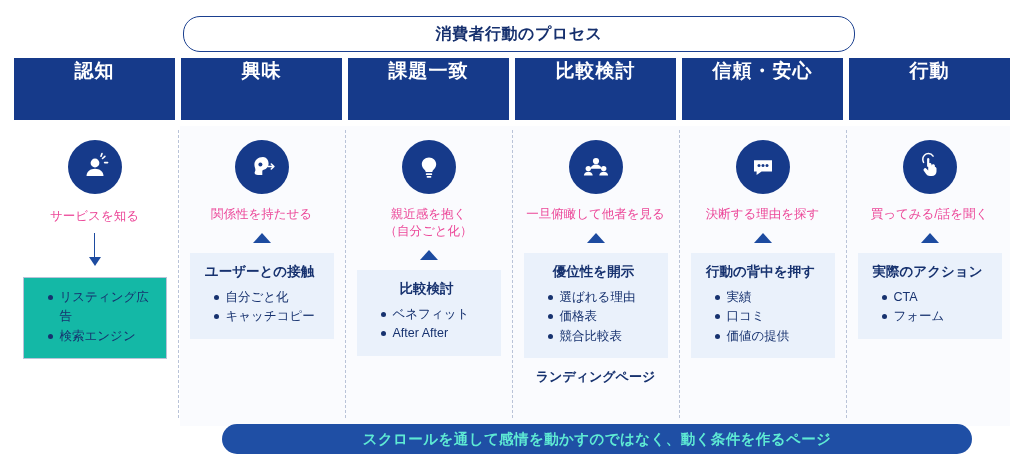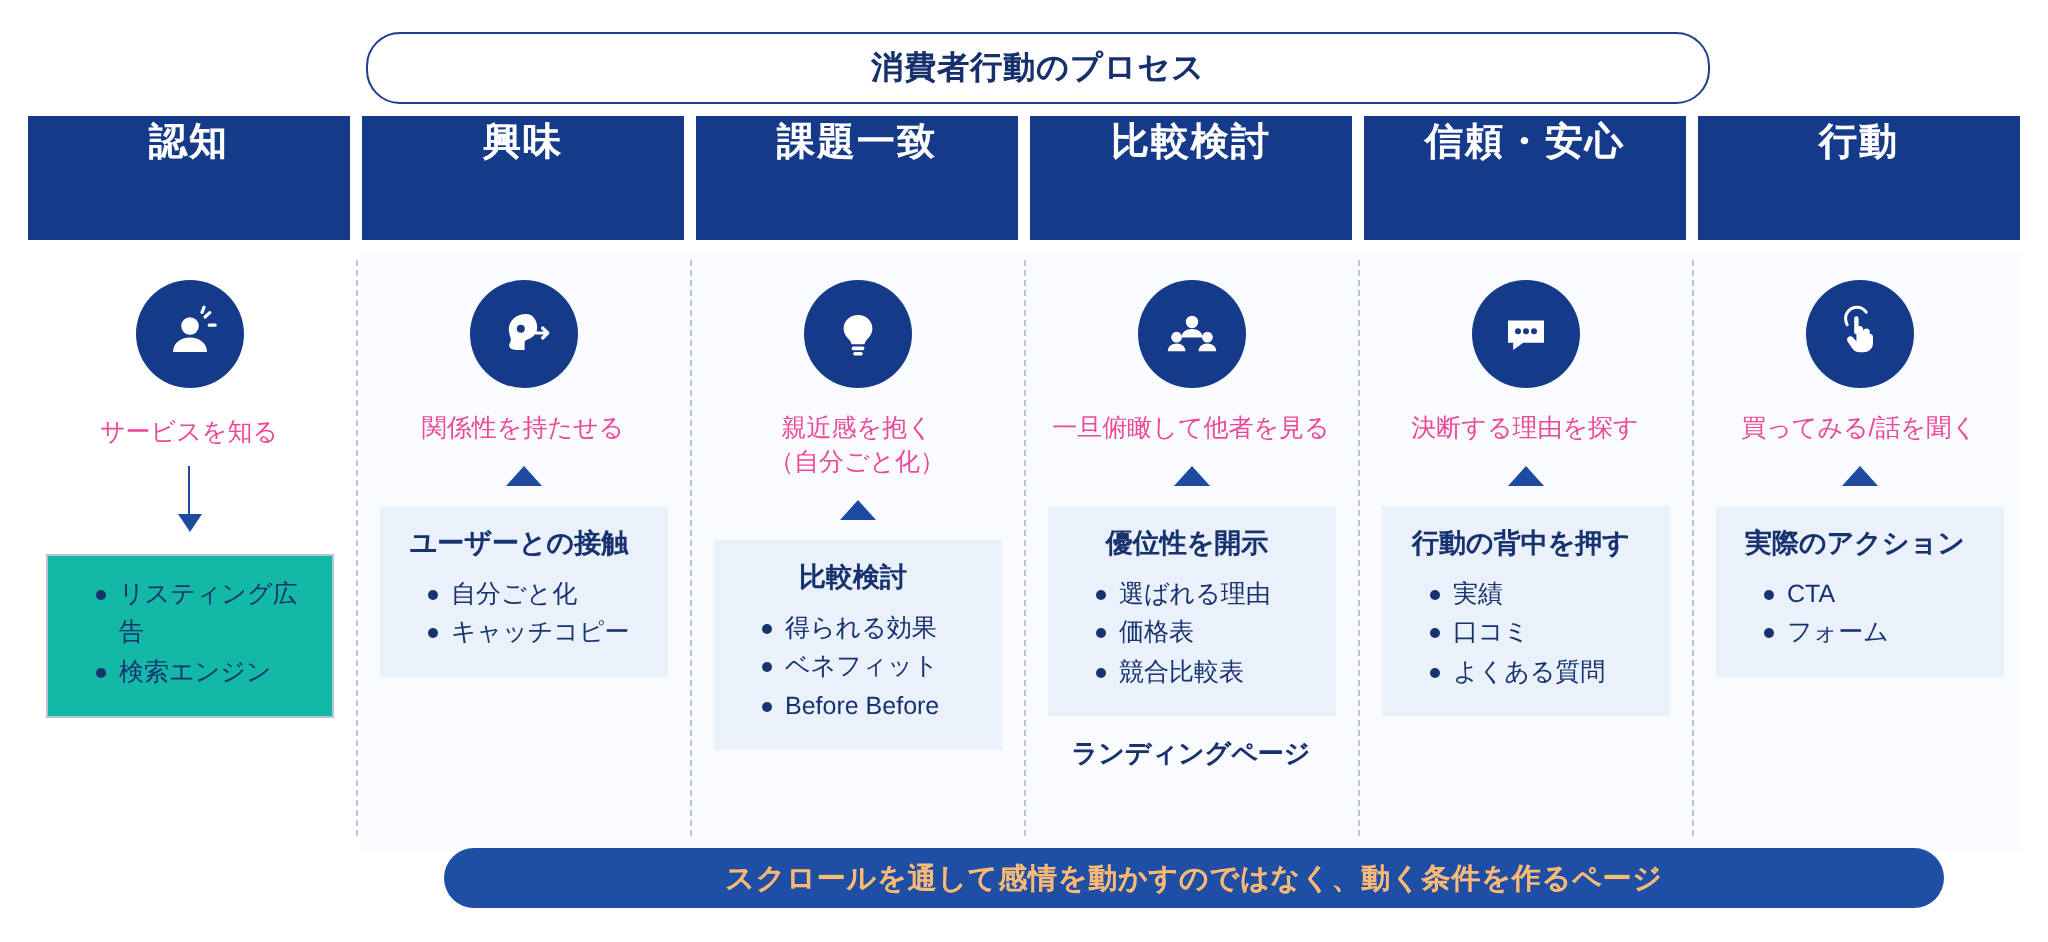--- a/index.html
+++ b/index.html
@@ -208,21 +208,21 @@
 
   
   .bottom-bar {
     position: absolute;
     left: 222px;
     top: 424px;
     width: 750px;
     height: 30px;
     background: #1f4fa5;
     border-radius: 15px;
-    color: #fdba74;
+    color: #5eead4;
     font-size: 14.5px;
     font-weight: bold;
     display: flex;
     align-items: center;
     justify-content: center;
     letter-spacing: 0.4px;
   }
 </style>
 </head>
 <body>
@@ -302,23 +302,22 @@
           <rect x="11.8" y="21.2" width="6.4" height="1.9" rx="0.9" fill="#ffffff"></rect>
           <rect x="12.6" y="24" width="4.8" height="1.7" rx="0.85" fill="#ffffff"></rect>
         </svg>
       </div>
       <div class="caption"><span style="white-space:pre-line">親近感を抱く
 （自分ごと化）</span></div>
       <div class="tri"></div>
       <div class="box">
         <div class="box-title">比較検討</div>
         <ul class="bullets">
-          <li>得られる効果</li>
           <li>ベネフィット</li>
-          <li>Before Before</li>
+          <li>After After</li>
         </ul>
       </div>
     </div>
 
     <div class="col">
       <div class="icon-wrap">
         <svg width="30" height="30" viewBox="0 0 30 30" aria-hidden="true">
           <circle cx="15" cy="9" r="3.1" fill="#ffffff"></circle>
           <path d="M9.7 16.8c0-2.7 2.4-4.3 5.3-4.3s5.3 1.6 5.3 4.3z" fill="#ffffff"></path>
           <circle cx="7.3" cy="16.6" r="2.7" fill="#ffffff"></circle>
@@ -349,21 +348,21 @@
           <circle cx="19" cy="13.6" r="1.5" fill="#163a8a"></circle>
         </svg>
       </div>
       <div class="caption">決断する理由を探す</div>
       <div class="tri"></div>
       <div class="box">
         <div class="box-title">行動の背中を押す</div>
         <ul class="bullets">
           <li>実績</li>
           <li>口コミ</li>
-          <li>よくある質問</li>
+          <li>価値の提供</li>
         </ul>
       </div>
     </div>
 
     <div class="col">
       <div class="icon-wrap">
         <svg width="30" height="30" viewBox="0 0 30 30" aria-hidden="true">
           <path d="M13.2 7.2V14" stroke="#ffffff" stroke-width="2.2" stroke-linecap="round"></path>
           <path d="M13.2 14v-1.4c0-.9.8-1.6 1.7-1.6s1.7.7 1.7 1.6v1.2c0-.9.8-1.5 1.7-1.5s1.6.7 1.6 1.5v1.1c.9 0 1.6.7 1.6 1.5v3.1c0 2.6-2 4.6-4.6 4.6h-2.1c-1.6 0-2.8-.7-3.7-2l-2.3-3.4c-.5-.8-.3-1.8.5-2.3.7-.5 1.6-.3 2.2.3l1.7 1.9z" fill="#ffffff"></path>
           <path d="M8.6 10.4c-.5-.9-.8-2-.8-3.2 0-3.1 2.5-5.6 5.6-5.6 2 0 3.7 1 4.7 2.5" stroke="#ffffff" stroke-width="1.5" fill="none" stroke-linecap="round"></path>

